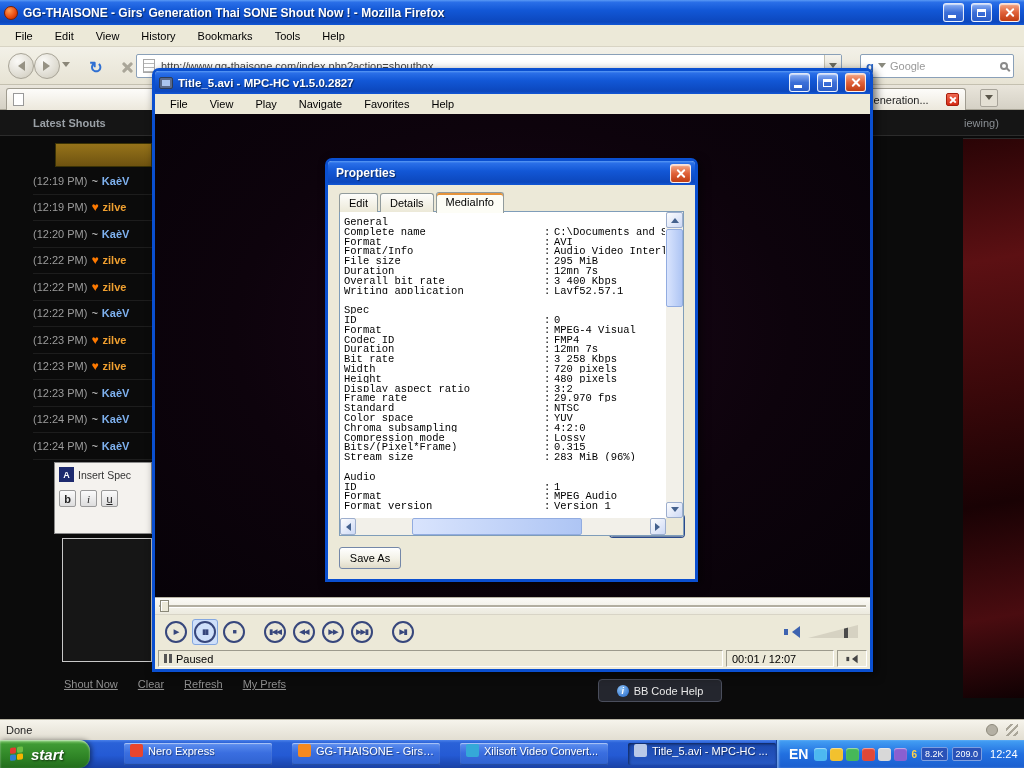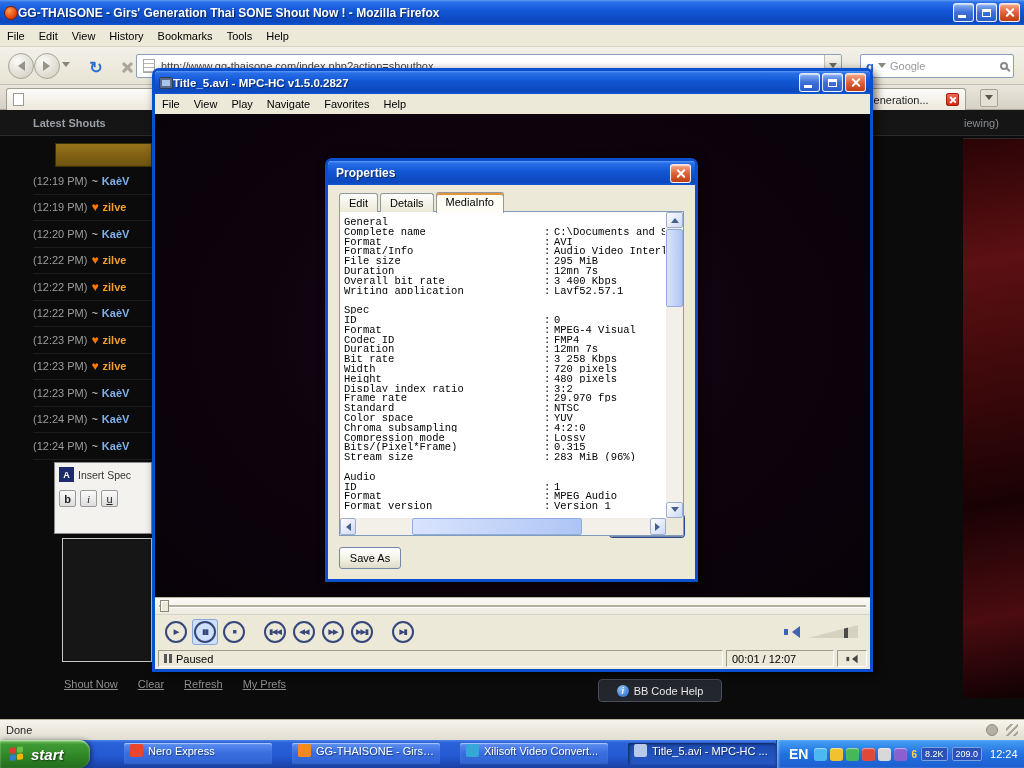--- a/index.html
+++ b/index.html
@@ -1,21 +1,21 @@
 <!DOCTYPE html>
 <html><head>
 <meta charset="utf-8">
 <style>
   * { margin:0; padding:0; box-sizing:border-box; }
   body { font-family:"Liberation Sans", sans-serif; background:#333; }
   .screen { position:relative; width:1024px; height:768px; overflow:hidden; background:#000; }
 
   
   .titlebar {
-    display:flex; align-items:center; padding:0 4px;
+    display:flex; align-items:center; gap:5px; padding:0 4px;
     color:#fff; font-weight:bold; font-size:12px;
     background:linear-gradient(180deg,#5a9af5 0%,#2a6fe8 9%,#1257d6 42%,#0c47bd 88%,#1257d6 100%);
     text-shadow:1px 1px 1px rgba(0,0,0,.55);
   }
   .win-btn {
     width:21px; height:19px; border:1px solid rgba(255,255,255,.85); border-radius:3px;
     display:flex; align-items:center; justify-content:center; position:relative; flex:none;
     background:linear-gradient(180deg,#8db1f5,#3c6fd8 50%,#2a5cc8);
     box-shadow:inset 0 1px 1px rgba(255,255,255,.6);
     margin-left:2px;
@@ -24,21 +24,21 @@
   .glyph-min { width:8px; height:3px; background:#fff; position:absolute; bottom:3px; left:4px; }
   .glyph-max { width:9px; height:8px; border:1px solid #fff; border-top:3px solid #fff; }
   .glyph-x { position:relative; width:11px; height:11px; }
   .glyph-x::before, .glyph-x::after {
     content:""; position:absolute; left:5px; top:0; width:2px; height:11px; background:#fff; border-radius:1px;
   }
   .glyph-x::before { transform:rotate(45deg); }
   .glyph-x::after  { transform:rotate(-45deg); }
 
   .menubar { display:flex; align-items:center; background:#ece9d8; font-size:11px; color:#000; }
-  .menu-item { padding:16px 7px; }
+  .menu-item { padding:16px 7px;margin-left:8px; }
 
   .xp-push {
     font-size:11px; color:#000; display:flex; align-items:center; justify-content:center;
     background:linear-gradient(180deg,#fff,#f3f1e6 55%,#dfdbc8);
     border:1px solid #7487a8; border-radius:3px;
   }
   .xp-push.default { box-shadow:0 0 0 1px #2a4a8c; }
 
   
   .sb-btn { position:absolute; background:linear-gradient(135deg,#fdfdfd,#cdd9f6); border:1px solid #9daecd; border-radius:2px;
@@ -629,21 +629,21 @@
               <span class="mi-value">720 pixels</span>
             </div>
 
             <div class="mi-row">
               <span class="mi-label">Height</span>
               <span class="mi-colon">:</span>
               <span class="mi-value">480 pixels</span>
             </div>
 
             <div class="mi-row">
-              <span class="mi-label">Display index ratio</span>
+              <span class="mi-label">Display aspect ratio</span>
               <span class="mi-colon">:</span>
               <span class="mi-value">3:2</span>
             </div>
 
             <div class="mi-row">
               <span class="mi-label">Frame rate</span>
               <span class="mi-colon">:</span>
               <span class="mi-value">29.970 fps</span>
             </div>
 

